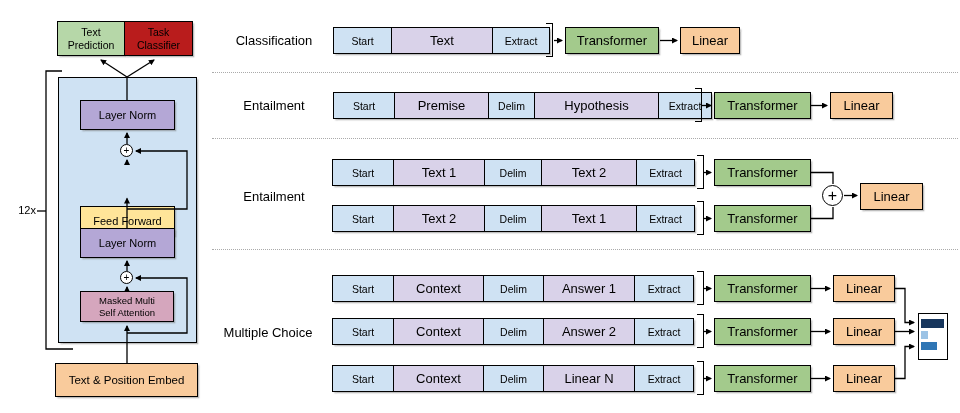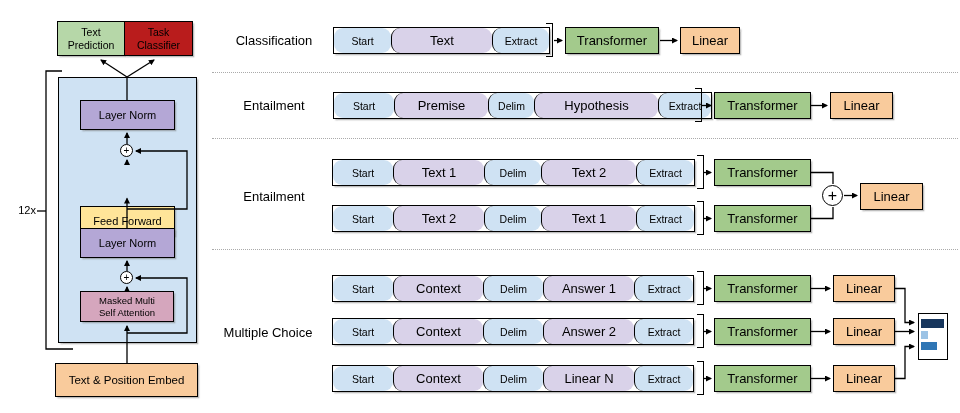--- a/index.html
+++ b/index.html
@@ -12,21 +12,21 @@
     display:flex;align-items:center;justify-content:center;text-align:center;
     box-shadow:1.5px 1.5px 1.5px rgba(110,110,110,.45);
   }
   .noshadow{box-shadow:none;}
   .tokrow{
     position:absolute;display:flex;box-sizing:border-box;border:1.4px solid #000;
     box-shadow:1.5px 1.5px 1.5px rgba(110,110,110,.45);background:#fff;
   }
   .tok{
     box-sizing:border-box;display:flex;align-items:center;justify-content:center;
-    font-size:10.5px;white-space:nowrap;border-radius:9px;
+    font-size:10.5px;white-space:nowrap;
   }
   .tok.big{font-size:13px;}
   .tok + .tok{border-left:1.4px solid #000;}
   .blue{background:#cfe2f3;}
   .purple{background:#d9d2e9;}
   .green{background:#a3ca8c;}
   .lgreen{background:#b6d7a8;}
   .dgreen{background:#b91c1c;}
   .orange{background:#f9cb9c;}
   .norm{background:#b4a7d6;}

